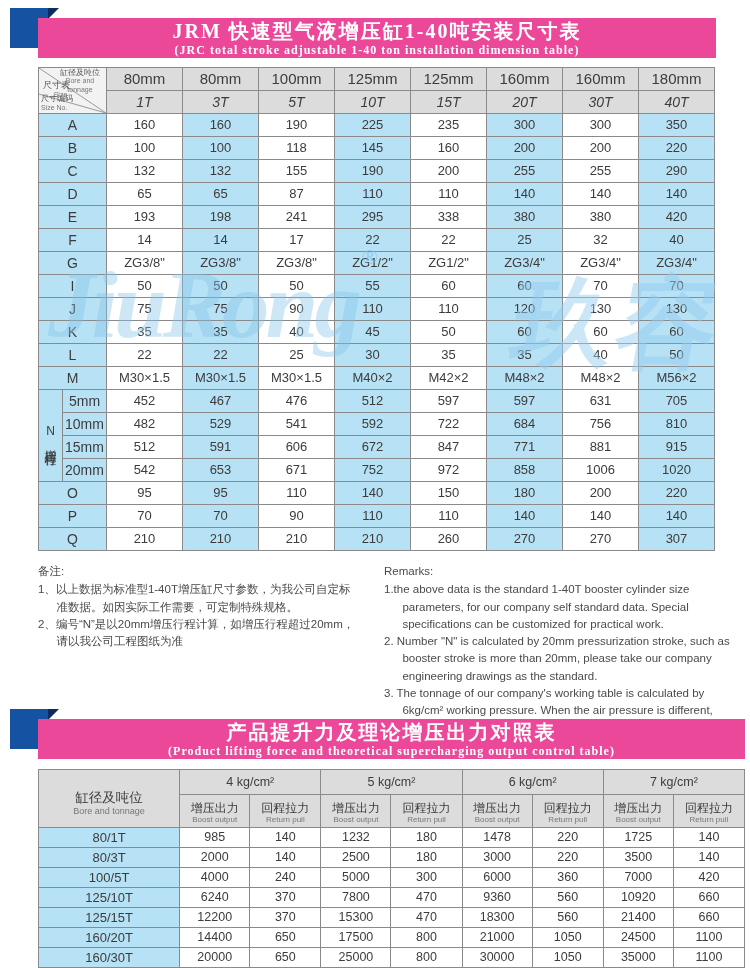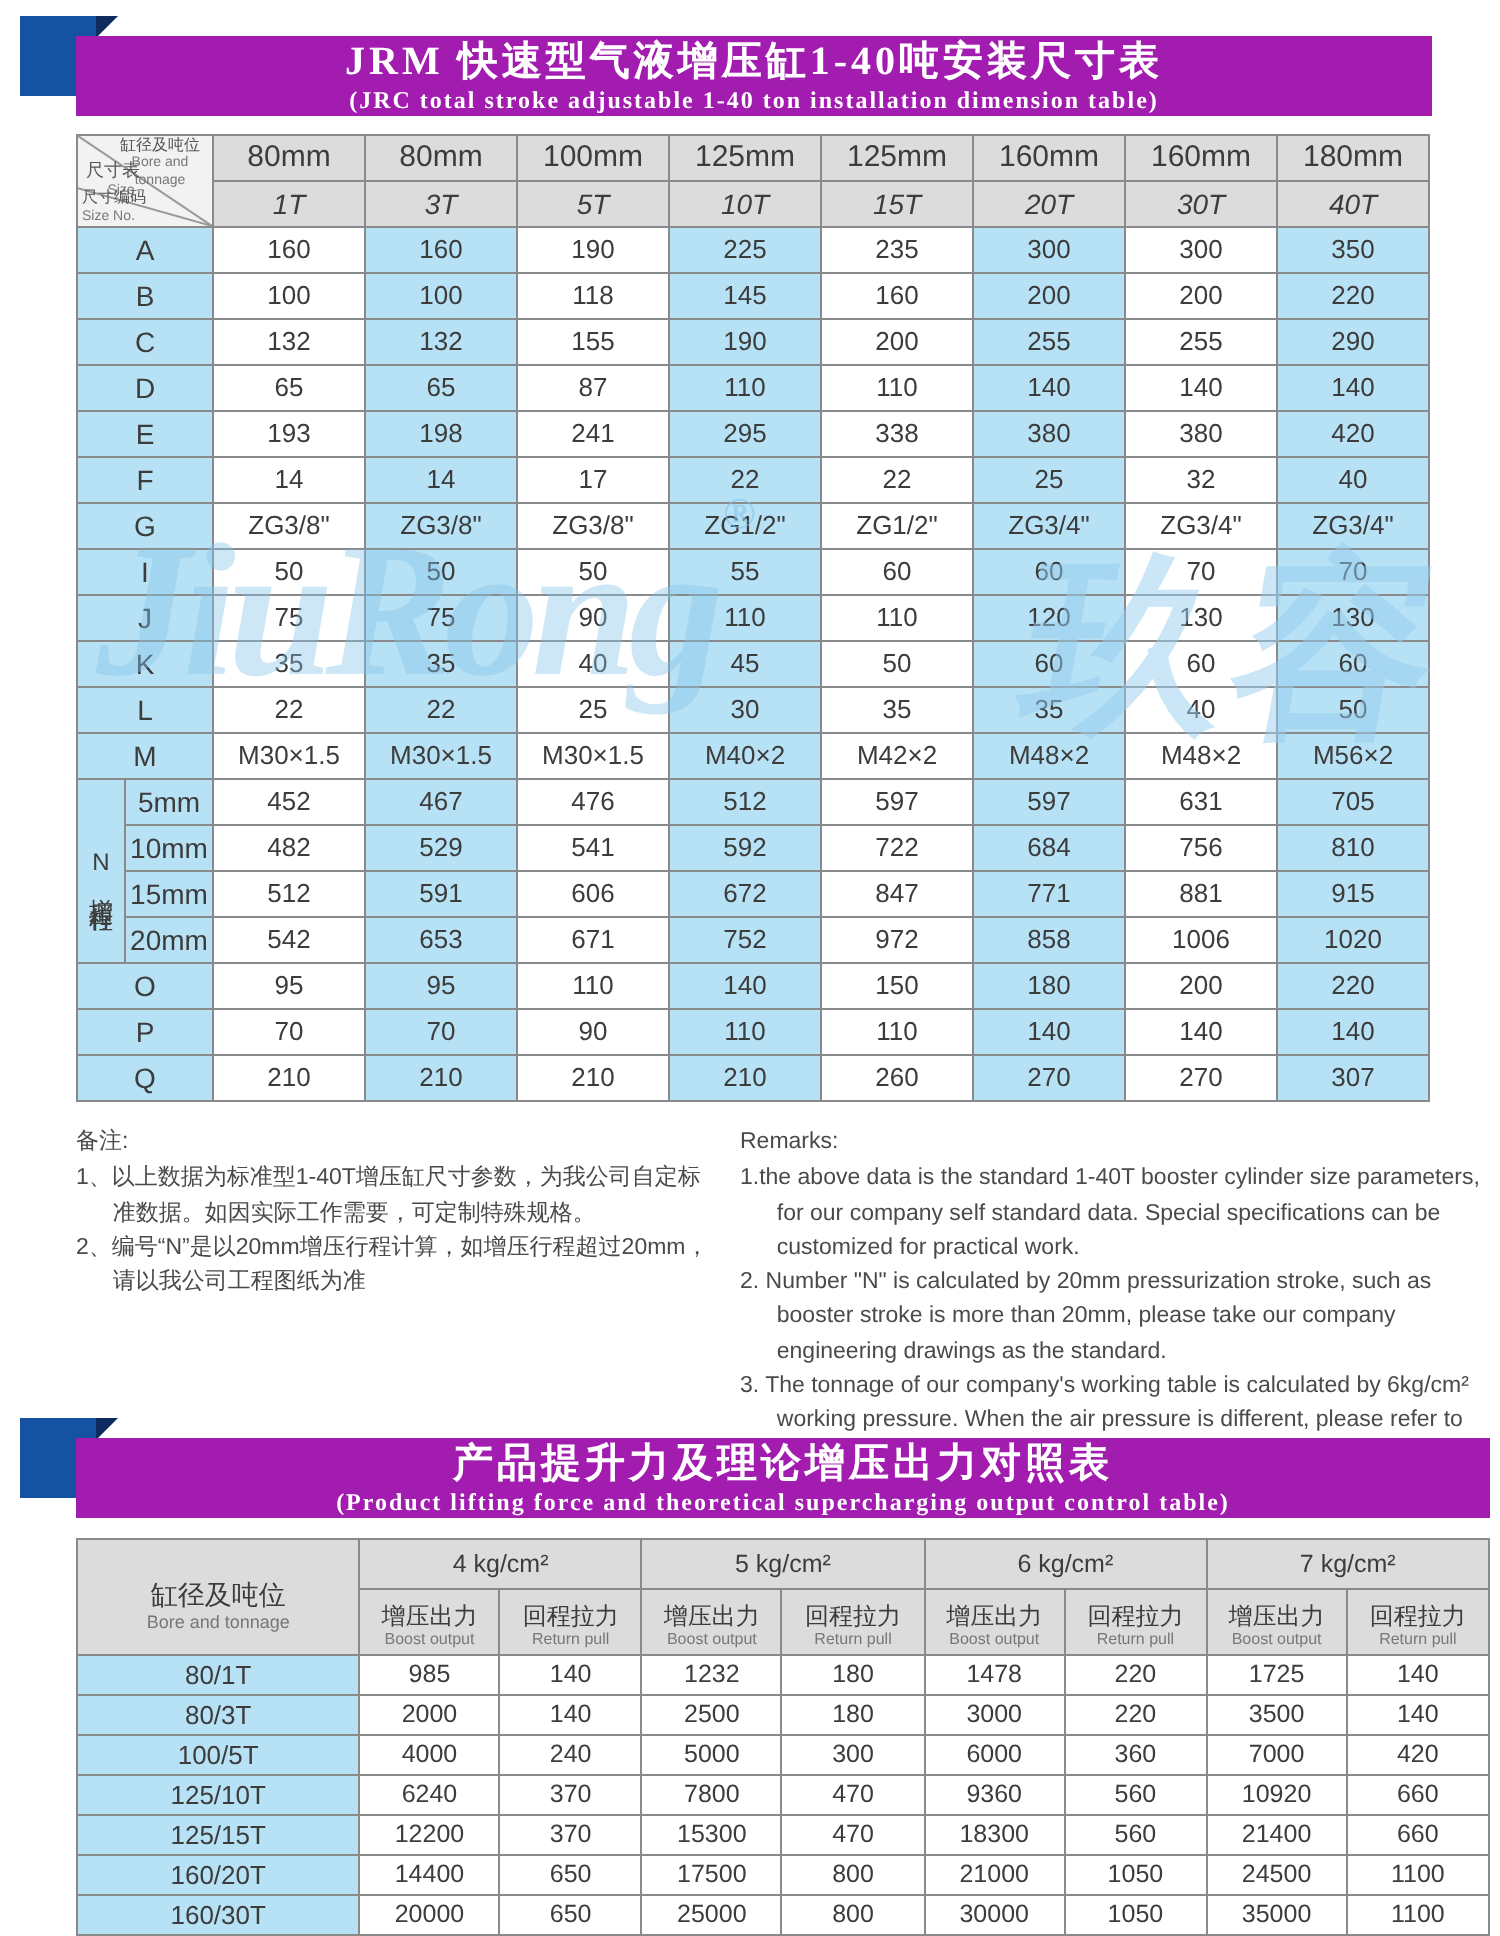--- a/index.html
+++ b/index.html
@@ -3,21 +3,21 @@
 <meta charset="utf-8">
 <style>
   html,body{margin:0;padding:0;background:#fff;}
   .page{position:relative;width:750px;height:968px;background:#fff;overflow:hidden;
         font-family:"Liberation Sans",sans-serif;color:#3c3c3c;}
   
   .banner{position:relative;height:52px;margin-top:6px;}
   .banner .sq{position:absolute;left:10px;top:2px;width:38px;height:40px;background:#1552a2;}
   .banner .notch{position:absolute;left:48px;top:2px;width:0;height:0;
         border-top:11px solid #0d2b5e;border-right:11px solid transparent;}
-  .banner .ribbon{position:absolute;left:38px;top:12px;height:40px;background:#a21caf;
+  .banner .ribbon{position:absolute;left:38px;top:12px;height:40px;background:#ec4899;
         color:#fff;text-align:center;font-family:"Liberation Serif",serif;overflow:hidden;}
   .banner .ribbon .cn{font-size:20px;font-weight:bold;letter-spacing:2px;line-height:24px;margin-top:1px;}
   .banner .ribbon .en{font-size:12px;font-weight:bold;letter-spacing:1px;line-height:14px;}
   .r1{width:678px;} .r2{width:707px;}
   
   table{border-collapse:collapse;table-layout:fixed;}
   td{border:1px solid #8a8a8a;text-align:center;vertical-align:middle;
      font-size:13px;color:#3c3c3c;padding:0;overflow:hidden;white-space:nowrap;}
   .h{background:#dcdcdc;}
   .lab{background:#b7e1f4;font-size:14px;}
@@ -32,21 +32,21 @@
   .diag .txt{position:absolute;line-height:1.05;color:#555;white-space:normal;}
   .d-bore{top:1px;right:1px;width:50px;text-align:center;font-size:8px;}
   .d-bore .e{font-size:7px;color:#777;}
   .d-size{top:13px;left:4px;text-align:center;font-size:9px;}
   .d-size .e{font-size:7px;color:#777;padding-left:8px;}
   .d-code{bottom:1px;left:2px;text-align:left;font-size:8px;}
   .d-code .e{font-size:7px;color:#777;}
   .vtext{writing-mode:vertical-rl;text-orientation:upright;margin:0 auto;
          font-size:12px;line-height:1;letter-spacing:2px;white-space:normal;}
   
-  .remarks{display:flex;margin:12px 10px 0 38px;gap:14px;height:138px;}
+  .remarks{display:flex;margin:12px 10px 0 38px;gap:28px;height:138px;}
   .rem{font-size:11.5px;line-height:1.5;color:#4a4a4a;}
   .rem .rt{margin-bottom:1px;}
   .rem .it{padding-left:1.6em;text-indent:-1.6em;white-space:normal;}
   .rem-cn{width:318px;}
   .rem-en{flex:1;}
   
   .t2{width:707px;margin:10px 0 0 38px;}
   .t2 .g1{height:24px;line-height:24px;font-size:12.5px;}
   .t2 .g2{height:32px;}
   .t2 .sub .c{font-size:12px;line-height:14px;padding-top:3px;}

